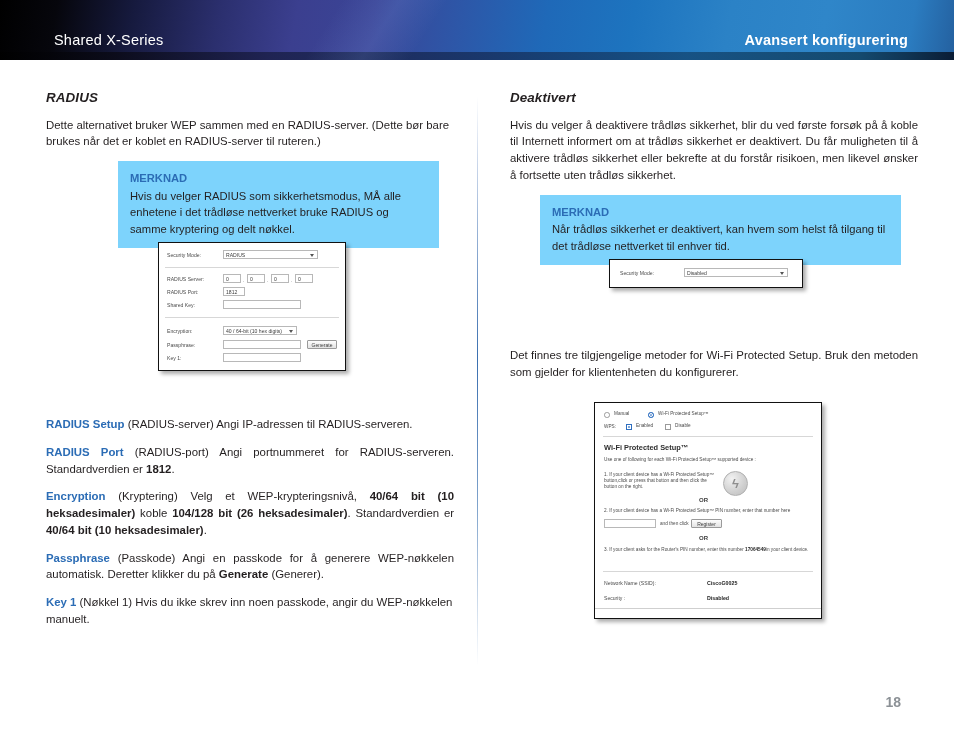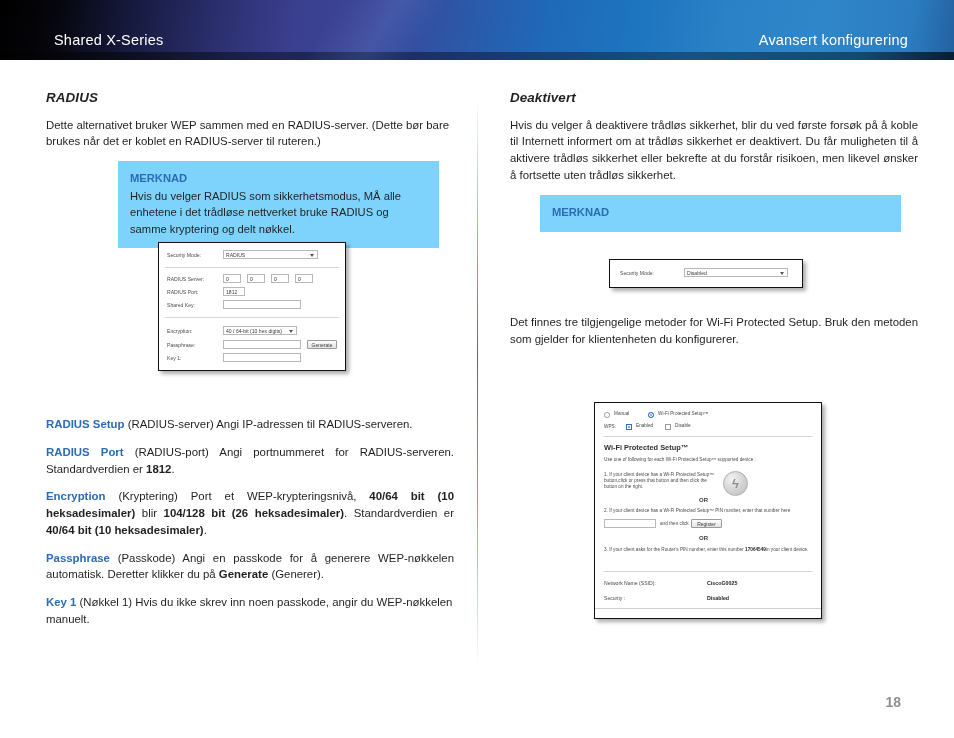--- a/index.html
+++ b/index.html
@@ -60,20 +60,21 @@
     font-size: 14.5px;
     color: #ffffff;
     letter-spacing: .2px;
   }
   .header-title-right {
     position: absolute;
     right: 46px; top: 32px;
     font-size: 14.5px;
     color: #ffffff;
     letter-spacing: .2px;
+    font-weight: bold;
   }
 
   
   .col {
     position: absolute;
     top: 88px;
     width: 408px;
     font-size: 11.4px;
     line-height: 1.47;
   }
@@ -240,40 +241,41 @@
   <p class="body nojust">
     <span class="term">RADIUS Setup</span><span> (RADIUS-server)  Angi IP-adressen til RADIUS-serveren.</span>
   </p>
 
   <p class="body">
     <span class="term">RADIUS Port</span><span> (RADIUS-port) Angi portnummeret for RADIUS-serveren. Standardverdien er </span><span class="b">1812</span><span>.</span>
   </p>
 
 
   <p class="body">
-    <span class="term">Encryption</span><span> (Kryptering) Port et WEP-krypteringsnivå, </span><span class="b">40/64 bit (10 heksadesimaler)</span><span> blir </span><span class="b">104/128 bit (26 heksadesimaler)</span><span>. Standardverdien er </span><span class="b">40/64 bit (10 heksadesimaler)</span><span>.</span>
+    <span class="term">Encryption</span><span> (Kryptering) Velg et WEP-krypteringsnivå, </span><span class="b">40/64 bit (10 heksadesimaler)</span><span> koble </span><span class="b">104/128 bit (26 heksadesimaler)</span><span>. Standardverdien er </span><span class="b">40/64 bit (10 heksadesimaler)</span><span>.</span>
   </p>
 
   <p class="body">
     <span class="term">Passphrase</span><span> (Passkode) Angi en passkode for å generere WEP-nøkkelen automatisk. Deretter klikker du på </span><span class="b">Generate</span><span> (Generer).</span>
   </p>
 
   <p class="body nojust">
     <span class="term">Key 1</span><span> (Nøkkel 1)  Hvis du ikke skrev inn noen passkode, angir du WEP-nøkkelen manuelt.</span>
   </p>
 </div>
 
 <div class="col col-right">
 
   <h2 class="sec-head">Deaktivert</h2>
 
   <p class="body">Hvis du velger å deaktivere trådløs sikkerhet, blir du ved første forsøk på å koble til Internett informert om at trådløs sikkerhet er deaktivert. Du får muligheten til å aktivere trådløs sikkerhet eller bekrefte at du forstår risikoen, men likevel ønsker å fortsette uten trådløs sikkerhet.</p>
 
   <div class="note note-right">
     <span class="note-title">MERKNAD</span>
+    <span>Når trådløs sikkerhet er deaktivert, kan hvem som helst få tilgang til det trådløse nettverket til enhver tid.</span>
   </div>
 
   <div style="height:82px"></div>
 
 
   <p class="body">Det finnes tre tilgjengelige metoder for Wi-Fi Protected Setup. Bruk den metoden som gjelder for klientenheten du konfigurerer.</p>
 </div>
 
 <div class="figure ui" id="fig-radius">
   <div class="pane">

